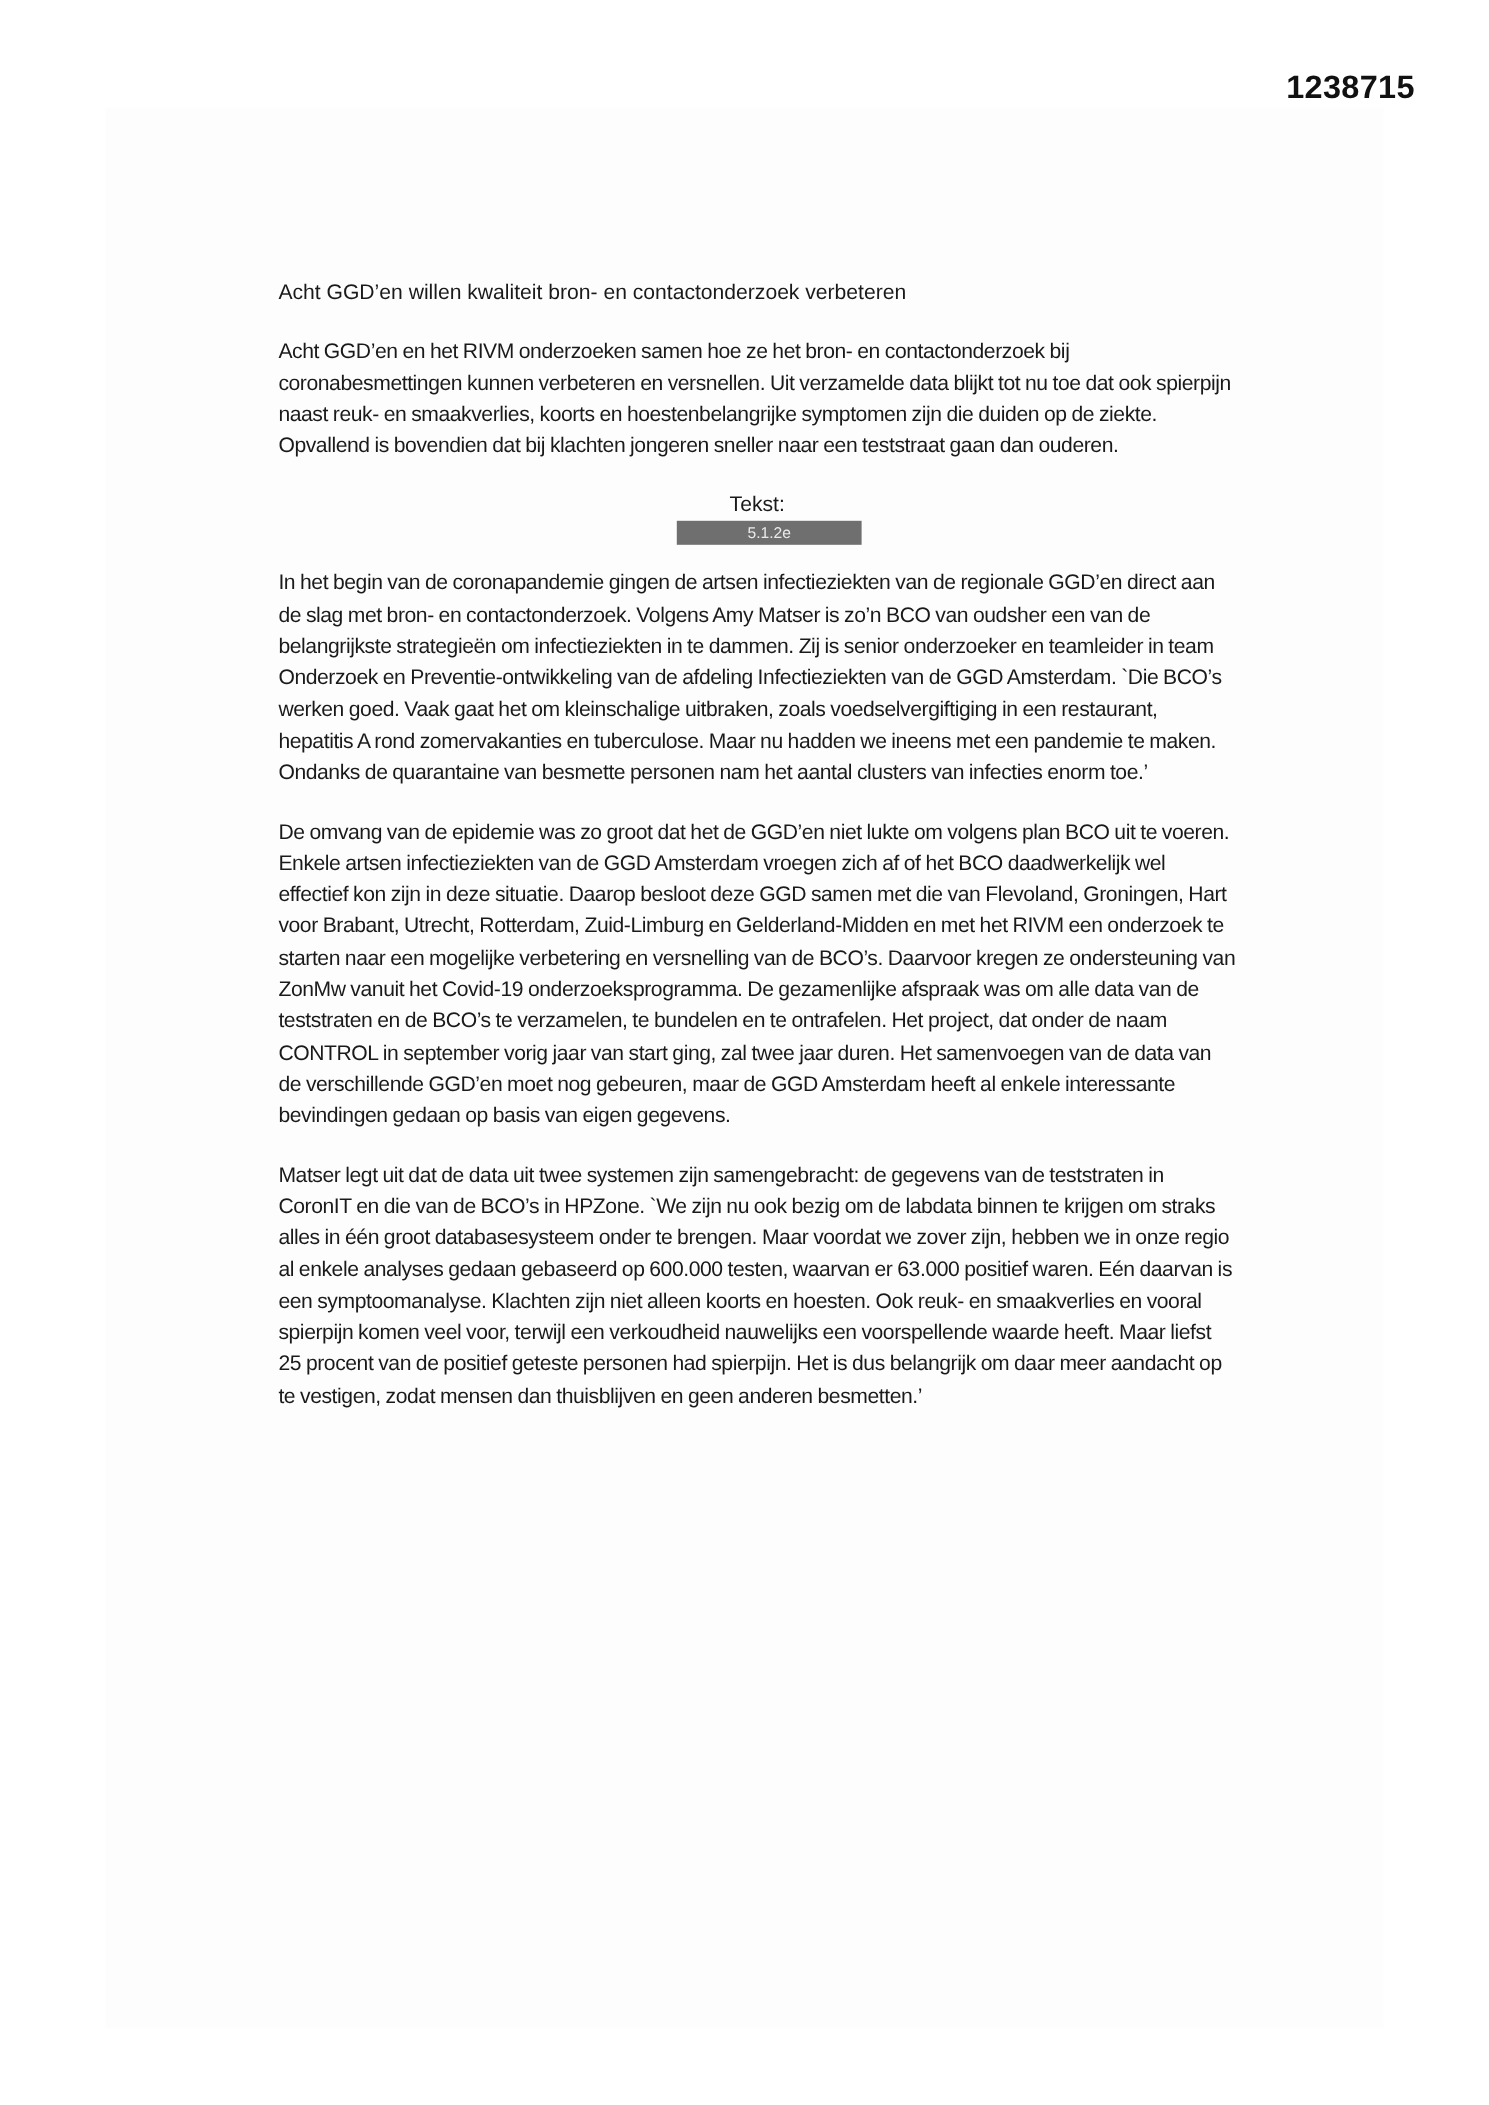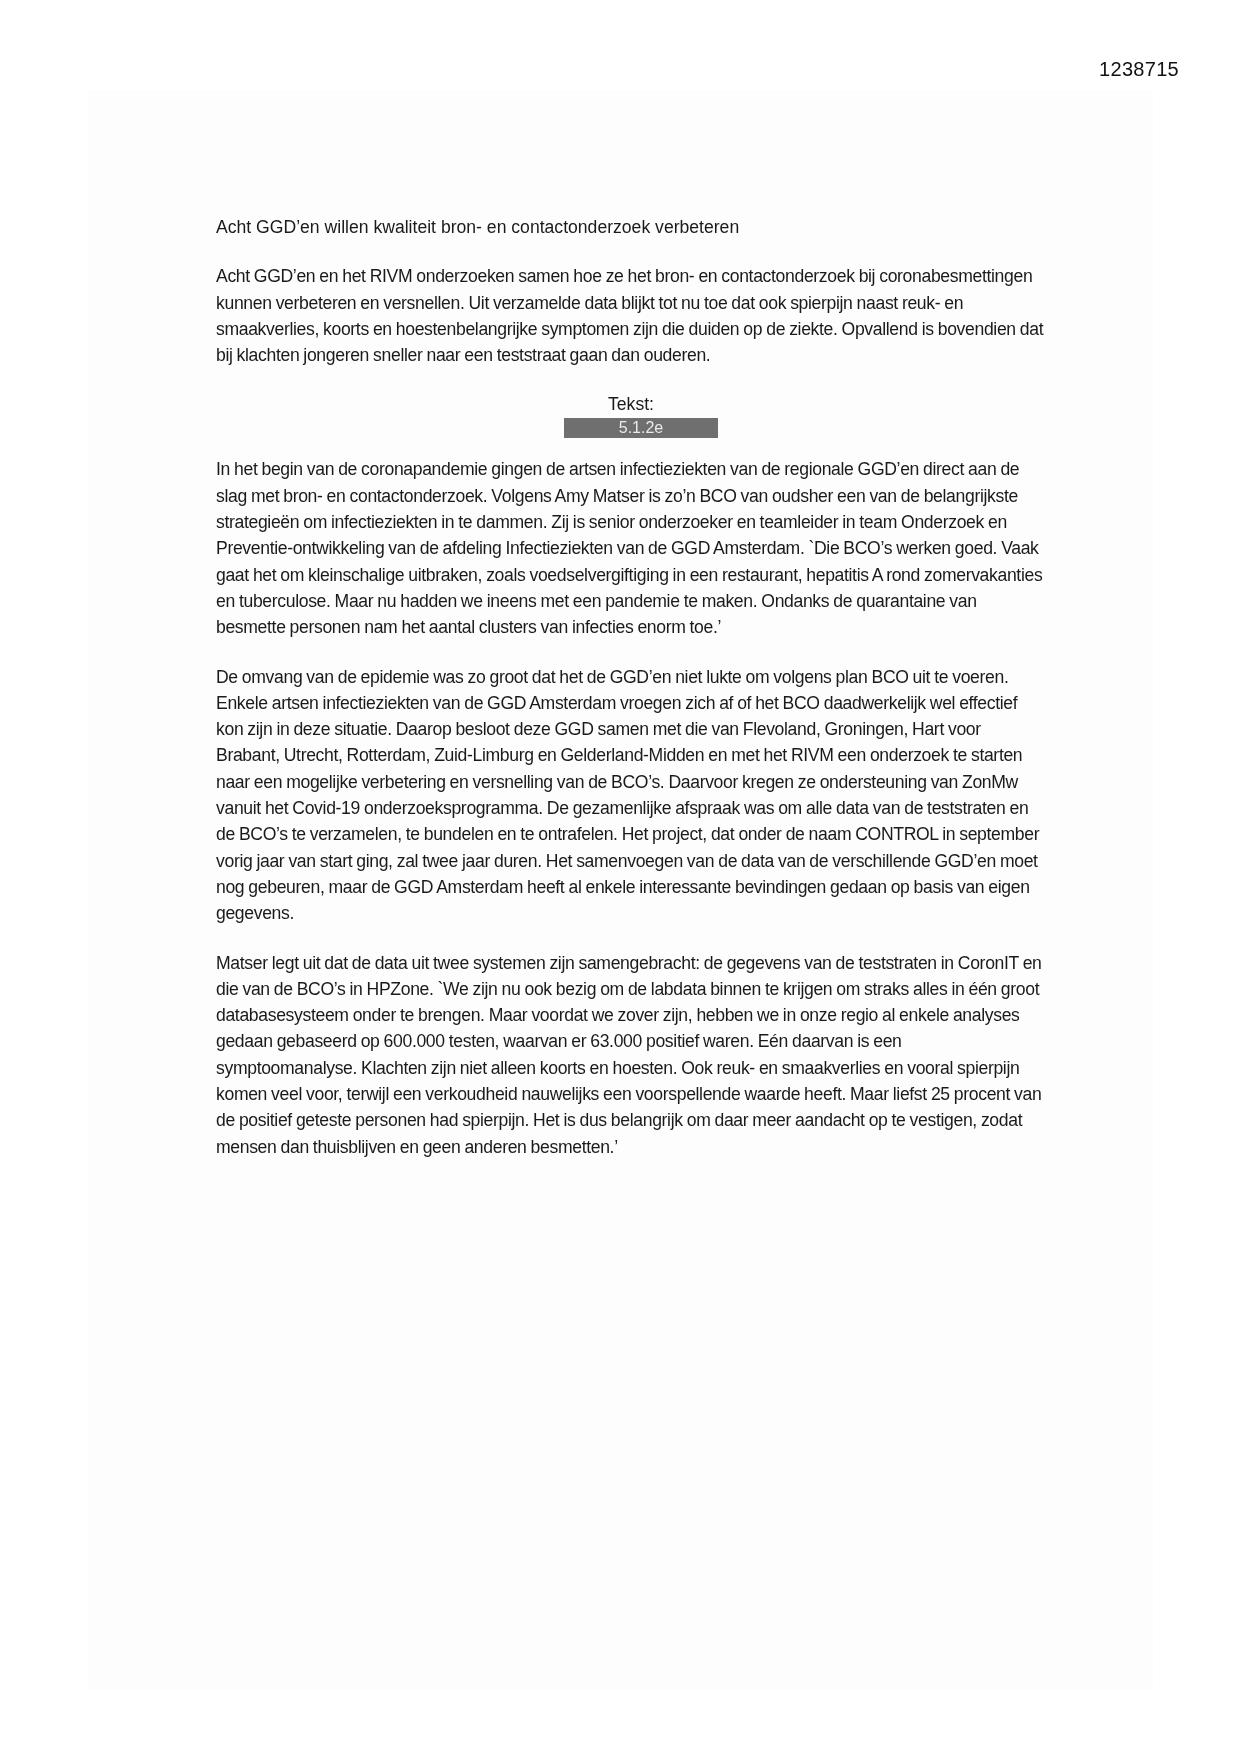--- a/index.html
+++ b/index.html
@@ -20,36 +20,37 @@
       top: 90px;
       width: 1065px;
       height: 1600px;
       background: #fdfdfd;
     }
     .doc-number {
       position: absolute;
       top: 58px;
       right: 62px;
       font-family: "Liberation Sans", sans-serif;
-      font-size: 20px;
+      font-size: 27px;
       color: #111;
       letter-spacing: 0.3px;
+      font-weight: bold;
     }
     .content {
       position: absolute;
       left: 216px;
       top: 214px;
       width: 830px;
       font-family: "Liberation Sans Narrow", "Liberation Sans", sans-serif;
       font-size: 17.6px;
       line-height: 26.3px;
       color: #1a1a1a;
     }
     .content p {
-      margin: 0;
+      margin: 16px;
     }
     .title-line {
       margin-bottom: 23px !important;
     }
     .subtitle-line {
       margin-bottom: 23px !important;
     }
     .para {
       margin-bottom: 23px !important;
       letter-spacing: -0.35px;
@@ -64,21 +65,21 @@
     }
     .redaction {
       display: inline-flex;
       align-items: center;
       justify-content: center;
       width: 154px;
       height: 28px;
       background: #6f6f6f;
       color: #eaeaea;
       font-family: "Liberation Sans", sans-serif;
-      font-size: 16px;
+      font-size: 13px;
       line-height: 20px;
       margin-left: 20px;
     }
     .section-heading {
       margin-bottom: 23px !important;
     }
   </style>
 </head>
 <body>
 

